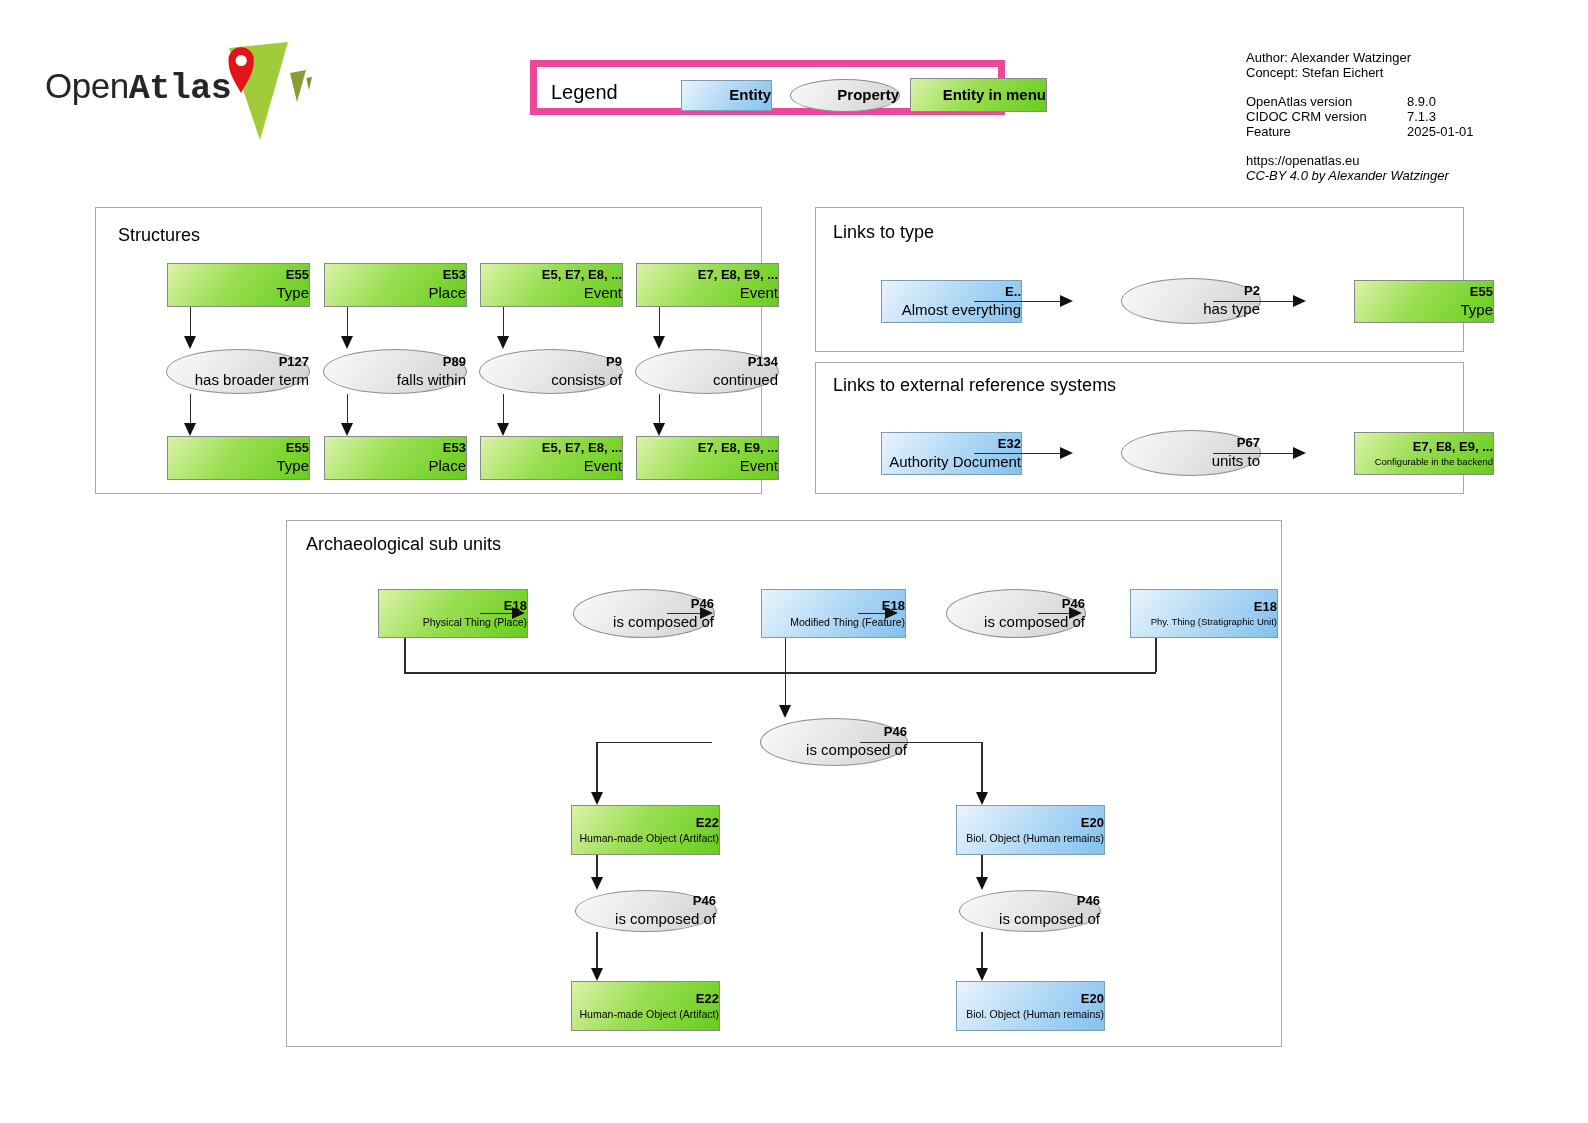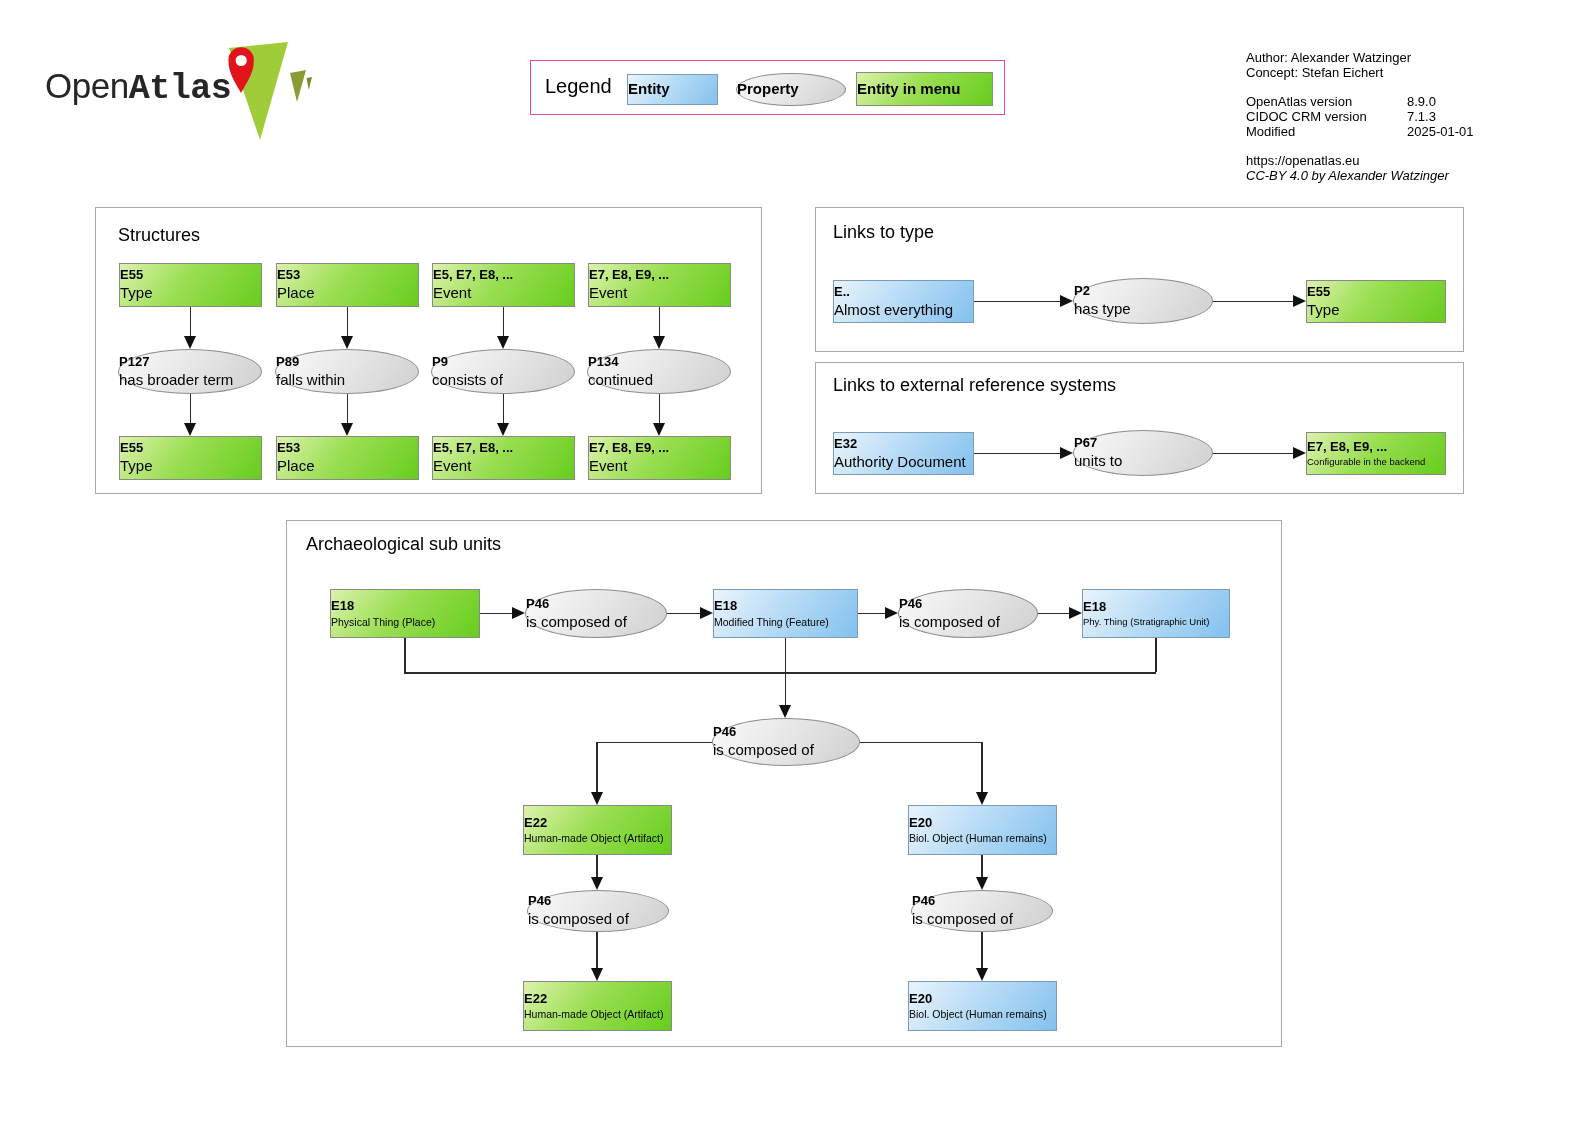--- a/index.html
+++ b/index.html
@@ -3,38 +3,38 @@
 <meta charset="utf-8">
 <style>
   html,body{margin:0;padding:0;background:#ffffff;}
   body{position:relative;width:1588px;height:1123px;font-family:"Liberation Sans",sans-serif;color:#000;overflow:hidden;}
 
   
   .panel{position:absolute;border:1px solid #a8a8a8;background:#fff;}
   .panel-title{position:absolute;font-size:18px;color:#000;white-space:nowrap;}
 
   
-  .node{position:absolute;box-sizing:border-box;display:flex;flex-direction:column;align-items:flex-start;justify-content:center;text-align:center;line-height:1.25;}
+  .node{position:absolute;box-sizing:border-box;display:flex;flex-direction:column;align-items:flex-end;justify-content:center;text-align:center;line-height:1.25;margin-left:48px;}
   .box-green{background:linear-gradient(128deg,#dcf2ab 0%,#9ade52 45%,#67cd1d 100%);border:1px solid #888a86;}
   .box-blue{background:linear-gradient(128deg,#e9f4fc 0%,#b9dcf6 45%,#83c1ee 100%);border:1px solid #7a9cb6;}
   .ellipse{background:linear-gradient(128deg,#fafafa 0%,#e6e6e6 50%,#cfcfcf 100%);border:1px solid #8d8d8d;border-radius:50%;}
   .node .t{font-weight:bold;font-size:13px;white-space:nowrap;}
   .node .s{font-size:15px;white-space:nowrap;margin-top:1px;}
   .node .s.sub-m{font-size:10.5px;}
   .node .s.sub-sm{font-size:9.5px;}
 
   
   .ln{position:absolute;background:#2b2b2b;}
   .ah-d{position:absolute;width:0;height:0;border-left:6.5px solid transparent;border-right:6.5px solid transparent;border-top:13px solid #111;}
   .ah-r{position:absolute;width:0;height:0;border-top:6.5px solid transparent;border-bottom:6.5px solid transparent;border-left:13px solid #111;}
 
   
   .logo-text{position:absolute;left:45px;top:66px;font-size:35px;letter-spacing:-0.5px;color:#262626;}
   .logo-text b{font-weight:bold;font-family:Liberation Mono, monospace;}
-  .legend{position:absolute;left:530px;top:60px;width:475px;height:55px;border:1px solid #ec4899;box-sizing:border-box;}
+  .legend{position:absolute;left:530px;top:60px;width:475px;height:55px;border:7px solid #ec4899;box-sizing:border-box;}
   .legend-label{position:absolute;left:14px;top:14px;font-size:20px;}
   .legend .node .t{font-size:15px;}
 
   .meta{position:absolute;left:1246px;top:50px;width:320px;font-size:13px;line-height:15px;}
   .meta .mrow{position:relative;height:15px;white-space:nowrap;}
   .meta .mrow .val{position:absolute;left:161px;top:0;}
   .meta .gap{height:14px;}
   .meta .lic{font-style:italic;}
 </style>
 </head>
@@ -69,21 +69,21 @@
   <div class="gap"></div>
   <div class="mrow">
     <span>OpenAtlas version</span>
     <span class="val">8.9.0</span>
   </div>
   <div class="mrow">
     <span>CIDOC CRM version</span>
     <span class="val">7.1.3</span>
   </div>
   <div class="mrow">
-    <span>Modified</span>
+    <span>Feature</span>
     <span class="val">2025-01-01</span>
   </div>
   <div class="gap"></div>
   <div class="mrow">https://openatlas.eu</div>
   <div class="mrow lic">CC-BY 4.0 by Alexander Watzinger</div>
 </div>
 
 <div class="panel" style="left:95px;top:207px;width:665px;height:285px"></div>
 <span class="panel-title" style="left:118px;top:225px">Structures</span>
 

